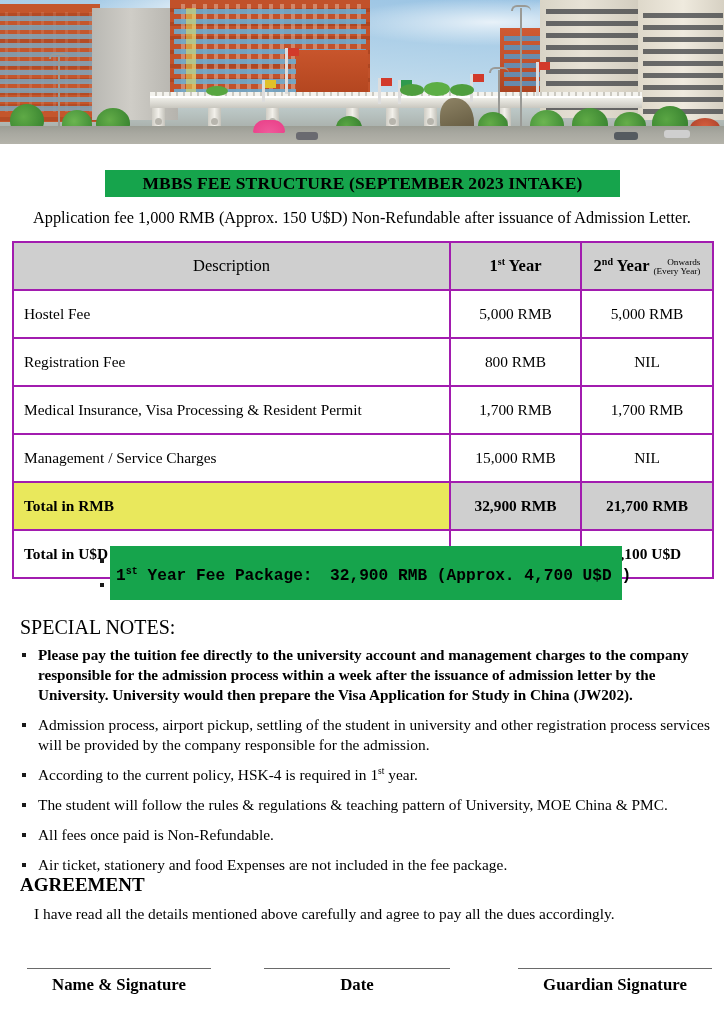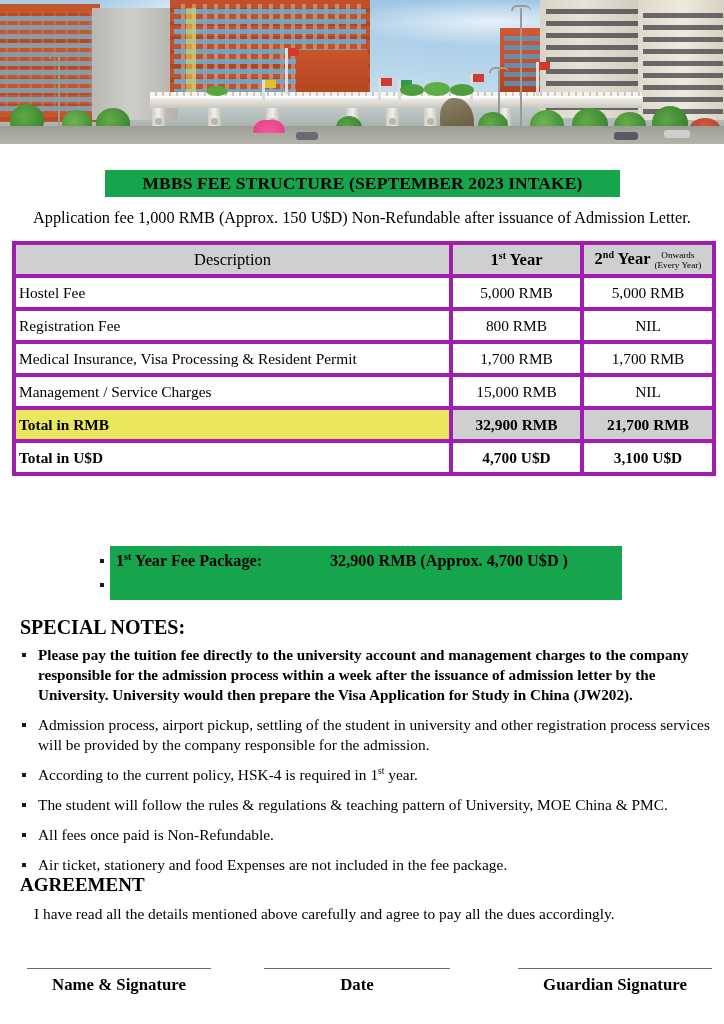--- a/index.html
+++ b/index.html
@@ -147,65 +147,65 @@
     text-align: center; font-size: 16.3px;
   }
 
   
   table.fee {
     position: absolute; left: 12px; top: 241px;
     width: 700px; border-collapse: collapse;
     table-layout: fixed;
   }
   table.fee td, table.fee th {
-    border: 4px solid #a21caf;
+    border: 2px solid #a21caf;
     font-size: 15.4px; font-weight: normal;
-    padding: 0 3px; height: 33px; vertical-align: middle;
+    padding: 0 10px; height: 48px; vertical-align: middle;
   }
   table.fee col.c1 { width: 437px; }
   table.fee col.c2 { width: 131px; }
   table.fee col.c3 { width: 132px; }
   .th-row td { background: #cfcfcf; font-weight: bold; text-align: center; height: 41px; }
   .th-row td.desc { font-size: 16.5px; }
   .yr { font-size: 16.5px; font-weight: bold; margin-top: 40px; }
   .yr sup { font-size: 10px; }
   .onw { display:inline-block; vertical-align: middle; line-height: 1.03;
-         font-size: 9.2px; font-weight: normal; text-align: center; margin-left: 4px; }
+         font-size: 9.2px; font-weight: normal; text-align: right; margin-left: 4px; }
   td.num { text-align: center; }
   tr.total-rmb td.desc { background: #e9e85c; font-weight: bold; }
   tr.total-rmb td.num { background: #cfcfcf; font-weight: bold; }
   tr.total-usd td { font-weight: bold; }
   tr.total-usd td.desc { text-align: left; }
 
   
   .pkg-wrap { position: absolute; left: 0; top: 546px; width: 724px; height: 56px; }
   .pkg-box {
     position: absolute; left: 110px; top: 0; width: 512px; height: 54px;
     background: #16a44c;
   }
   .pkg-row {
     position: absolute; left: 0; height: 27px; width: 100%;
     display: flex; align-items: center;
     font-weight: bold; font-size: 16.2px; color: #000;
   }
-  .pkg-row.r1 { top: 2px; }
+  .pkg-row.r1 { top: 16px; font-family: Liberation Mono, monospace; }
   .pkg-row.r2 { top: 26px; }
   .pkg-bullet {
     position: absolute; width: 4px; height: 4px; background: #1a1a1a; left: 100px;
   }
   .pkg-bullet.b1 { top: 13px; }
   .pkg-bullet.b2 { top: 37px; }
   .pkg-label { position: absolute; left: 116px; white-space: nowrap; }
   .pkg-value { position: absolute; left: 330px; white-space: nowrap; }
   .pkg-label sup { font-size: 10px; }
 
   
   .notes-title {
     position: absolute; left: 20px; top: 616px;
-    font-size: 20px; font-weight: bold; text-align: right;
+    font-size: 20px; font-weight: normal; text-align: right;
   }
   .notes { position: absolute; left: 20px; top: 645px; width: 690px; }
   .note {
     position: relative; padding-left: 18px; margin-bottom: 9.5px;
     font-size: 15.4px; line-height: 1.32;
   }
   .note::before {
     content: ""; position: absolute; left: 2px; top: 8px;
     width: 4px; height: 4px; background: #1a1a1a;
   }

